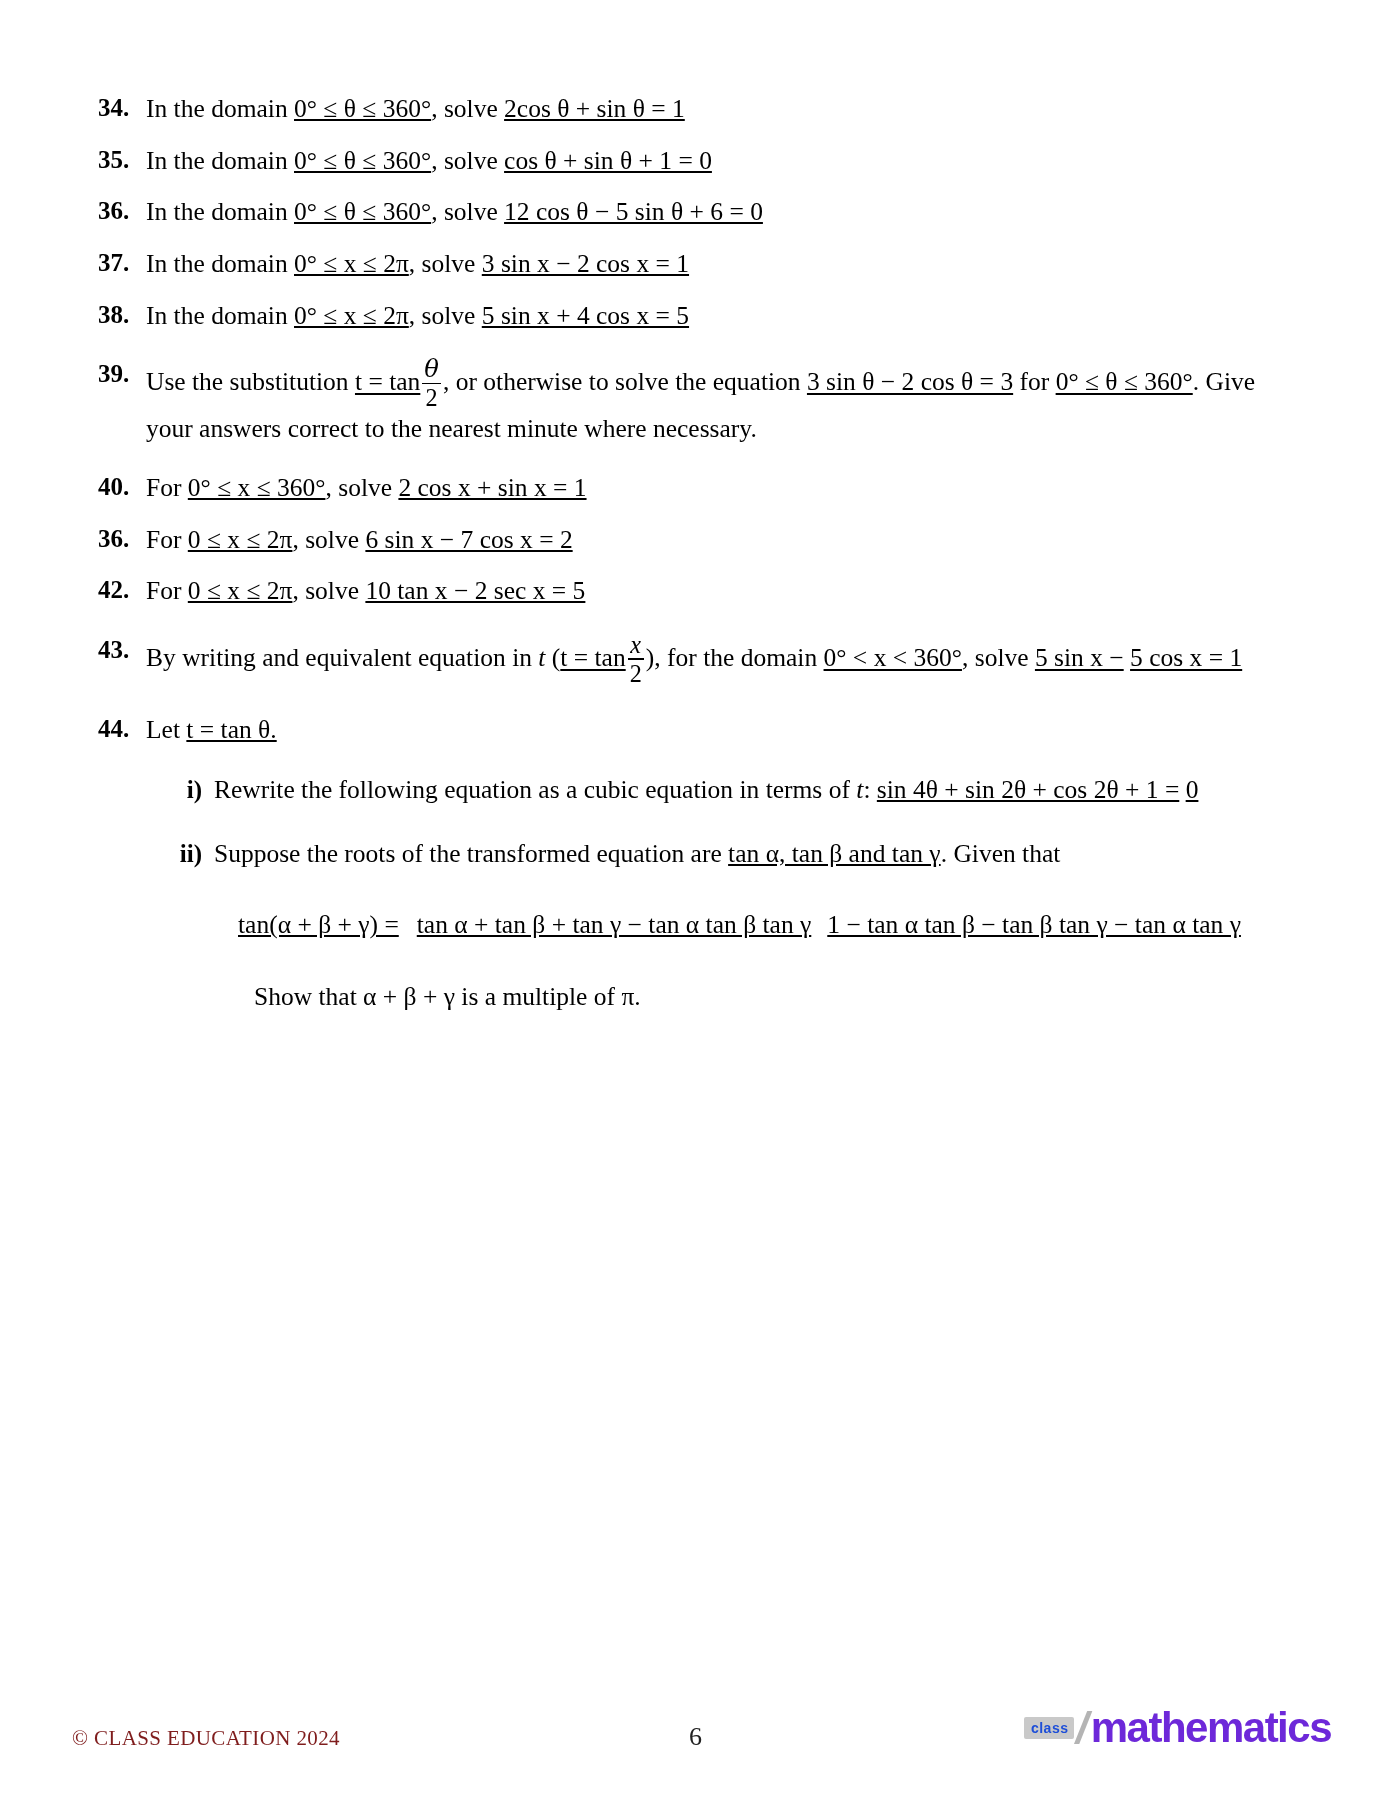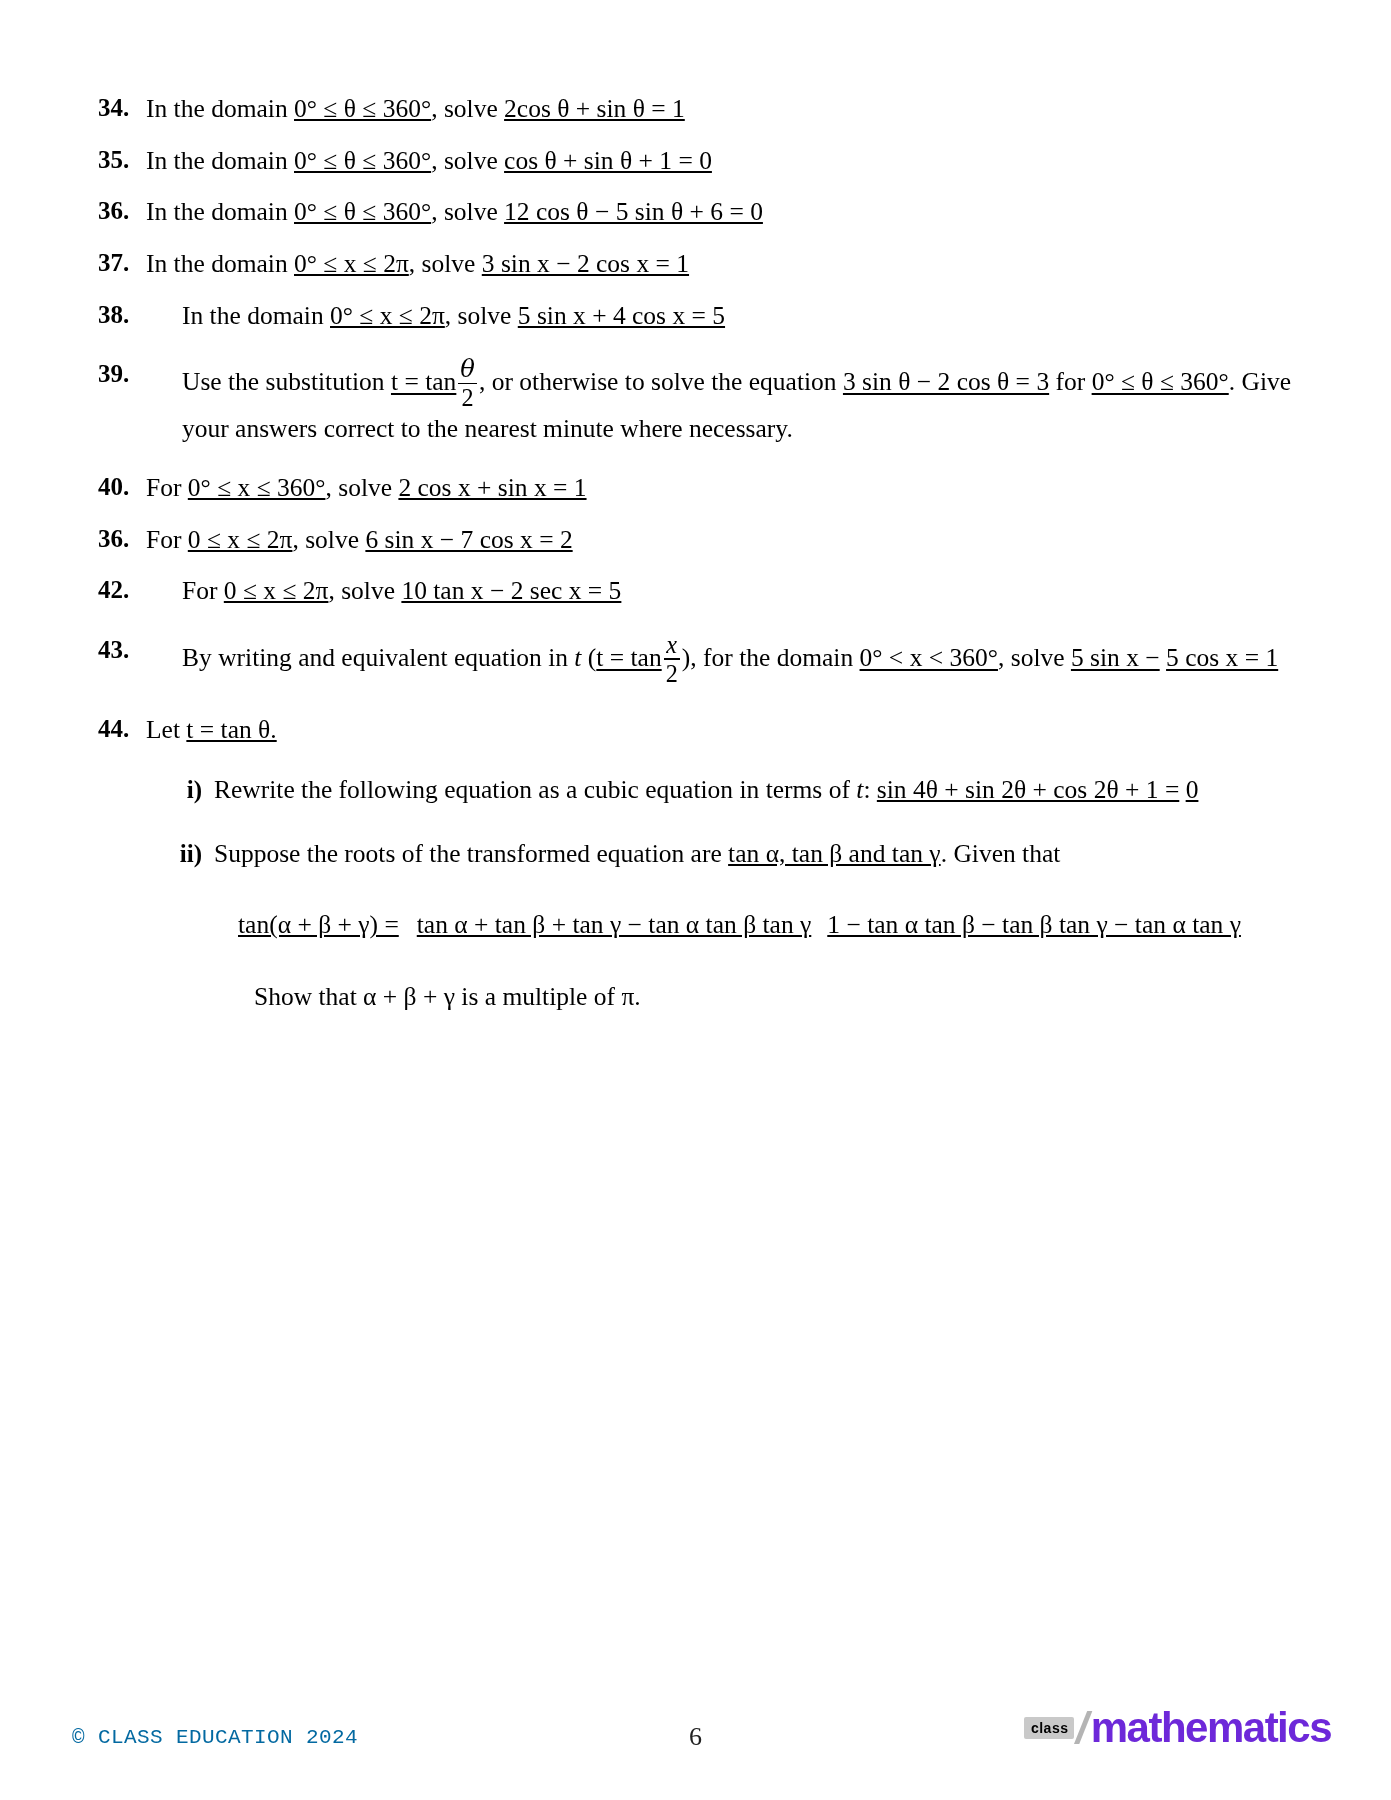--- a/index.html
+++ b/index.html
@@ -24,21 +24,21 @@
     flex:0 0 48px;
     text-align:left;
     letter-spacing:0px;
   }
   .qbody {
     font-size:25.5px;
     line-height:1.32;
     flex:1 1 auto;
   }
 
-  .spaced { margin-bottom:26px;gap:36px; }
+  .spaced { margin-bottom:26px; }
   .spaced-top { margin-top:26px; }
 
   
   .m { font-style:normal;text-decoration:underline; }
   .var { font-style:italic; font-family:"Liberation Serif","DejaVu Serif",serif; }
   .gk { font-family:"DejaVu Serif",serif; font-style:italic; }
 
   
   .frac {
     display:inline-flex;
@@ -76,33 +76,32 @@
   .bigfrac .num, .bigfrac .den { padding:3px 8px; white-space:nowrap; }
   .bigfrac .bar { display:block; width:100%; height:1.8px; background:#000; }
 
   .showline { margin-left:40px; font-size:25.5px; margin-top:30px; }
 
   
   .footer { position:absolute; left:0; bottom:34px; width:1391px; height:56px; }
   .copyright {
     position:absolute; left:72px; top:16px;
     font-size:21px; letter-spacing:0.4px;
-    color:#0369a1;
-    font-family:Liberation Mono, monospace;
+    color:#7f1d1d;
   }
   .pagenum {
     position:absolute; left:0; right:0; top:12px;
     text-align:center; font-size:26px; color:#222;
   }
   .logo {
     position:absolute; right:60px; top:-10px;
     display:flex; align-items:center; height:56px;
   }
   .logo .lbl-class {
-    background:#c9c9c9; color:#000000; font-family:"Liberation Sans",sans-serif;
+    background:#c9c9c9; color:#1d4ed8; font-family:"Liberation Sans",sans-serif;
     font-size:14px; font-weight:bold; letter-spacing:0.5px;
     padding:3px 6px 3px 7px; border-radius:2px;
   }
   .logo .slash {
     font-family:"Liberation Sans",sans-serif;
     font-size:44px; font-weight:bold; color:#b4b4b4;
     transform:skewX(-12deg); margin:0 1px 0 3px; line-height:1;
   }
   .logo .lbl-math {
     font-family:"Liberation Sans",sans-serif;

